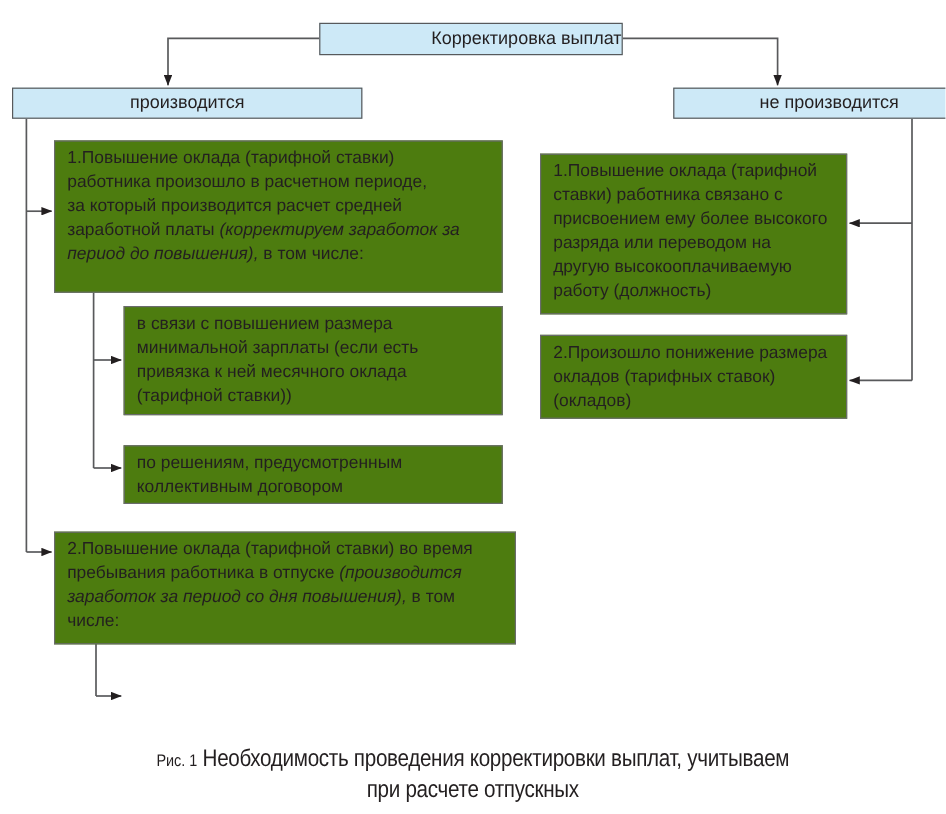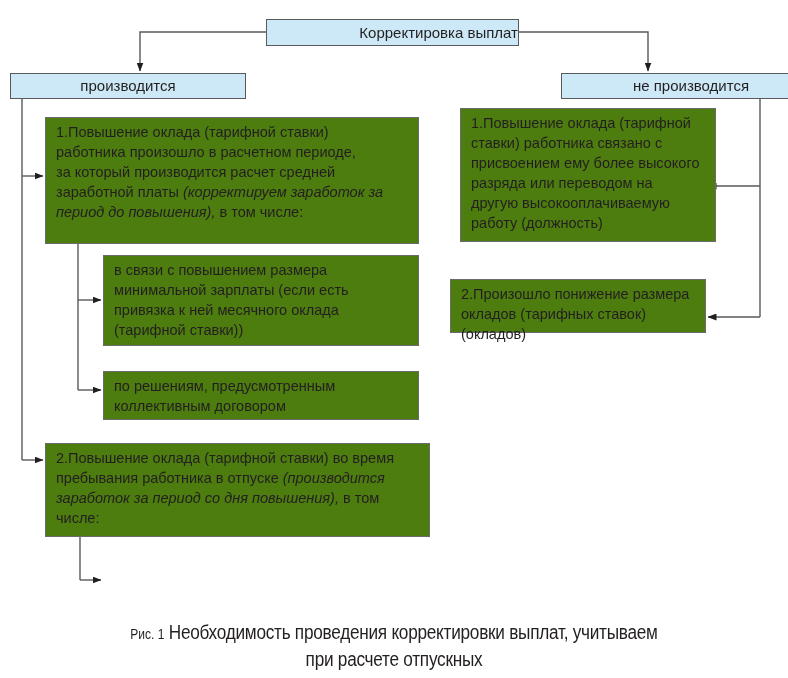--- a/index.html
+++ b/index.html
@@ -63,21 +63,21 @@
       <path d="M760,99 L760,317"></path>
       <path d="M760,186 L708,186" marker-end="url(#arrow)"></path>
       <path d="M760,317 L708,317" marker-end="url(#arrow)"></path>
     </g>
   </svg>
 
   <div class="node blue" style="left:266px;top:19px;width:253px;height:27px;justify-content:flex-end;">
     <span>Корректировка выплат</span>
   </div>
 
-  <div class="node blue" style="left:10px;top:73px;width:236px;height:26px;">
+  <div class="node blue" style="left:10px;top:73px;width:292px;height:26px;">
     <span>производится</span>
   </div>
 
   <div class="node blue" style="left:518px;top:73px;width:260px;height:26px;margin-left:43px;">
     <span>не производится</span>
   </div>
 
   <div class="node" style="left:45px;top:117px;width:374px;height:127px;"><span>1.Повышение оклада (тарифной ставки)
 работника произошло в расчетном периоде,
 за который производится расчет средней
@@ -90,28 +90,28 @@
   <div class="node" style="left:103px;top:255px;width:316px;height:91px;"><span>в связи с повышением размера
 минимальной зарплаты (если есть
 привязка к ней месячного оклада
 (тарифной ставки))</span></div>
 
   <div class="node" style="left:45px;top:443px;width:385px;height:94px;"><span>2.Повышение оклада (тарифной ставки) во время
 пребывания работника в отпуске </span><em>(производится
 заработок за период со дня повышения),</em><span> в том числе:</span></div>
 
 
-  <div class="node" style="left:450px;top:108px;width:256px;height:134px;margin-left:10px;"><span>1.Повышение оклада (тарифной
+  <div class="node" style="left:450px;top:128px;width:256px;height:134px;"><span>1.Повышение оклада (тарифной
 ставки) работника связано с
 присвоением ему более высокого
 разряда или переводом на
 другую высокооплачиваемую
 работу (должность)</span></div>
 
-  <div class="node" style="left:450px;top:279px;width:256px;height:54px;"><span>2.Произошло понижение размера
+  <div class="node" style="left:450px;top:279px;width:256px;height:70px;"><span>2.Произошло понижение размера
 окладов (тарифных ставок)
 (окладов)</span></div>
 
   <div class="caption">
     <div>
       <span class="prefix">Рис. 1</span><span class="big">Необходимость проведения корректировки выплат, учитываем</span>
     </div>
     <div class="big">при расчете отпускных</div>
   </div>
 

